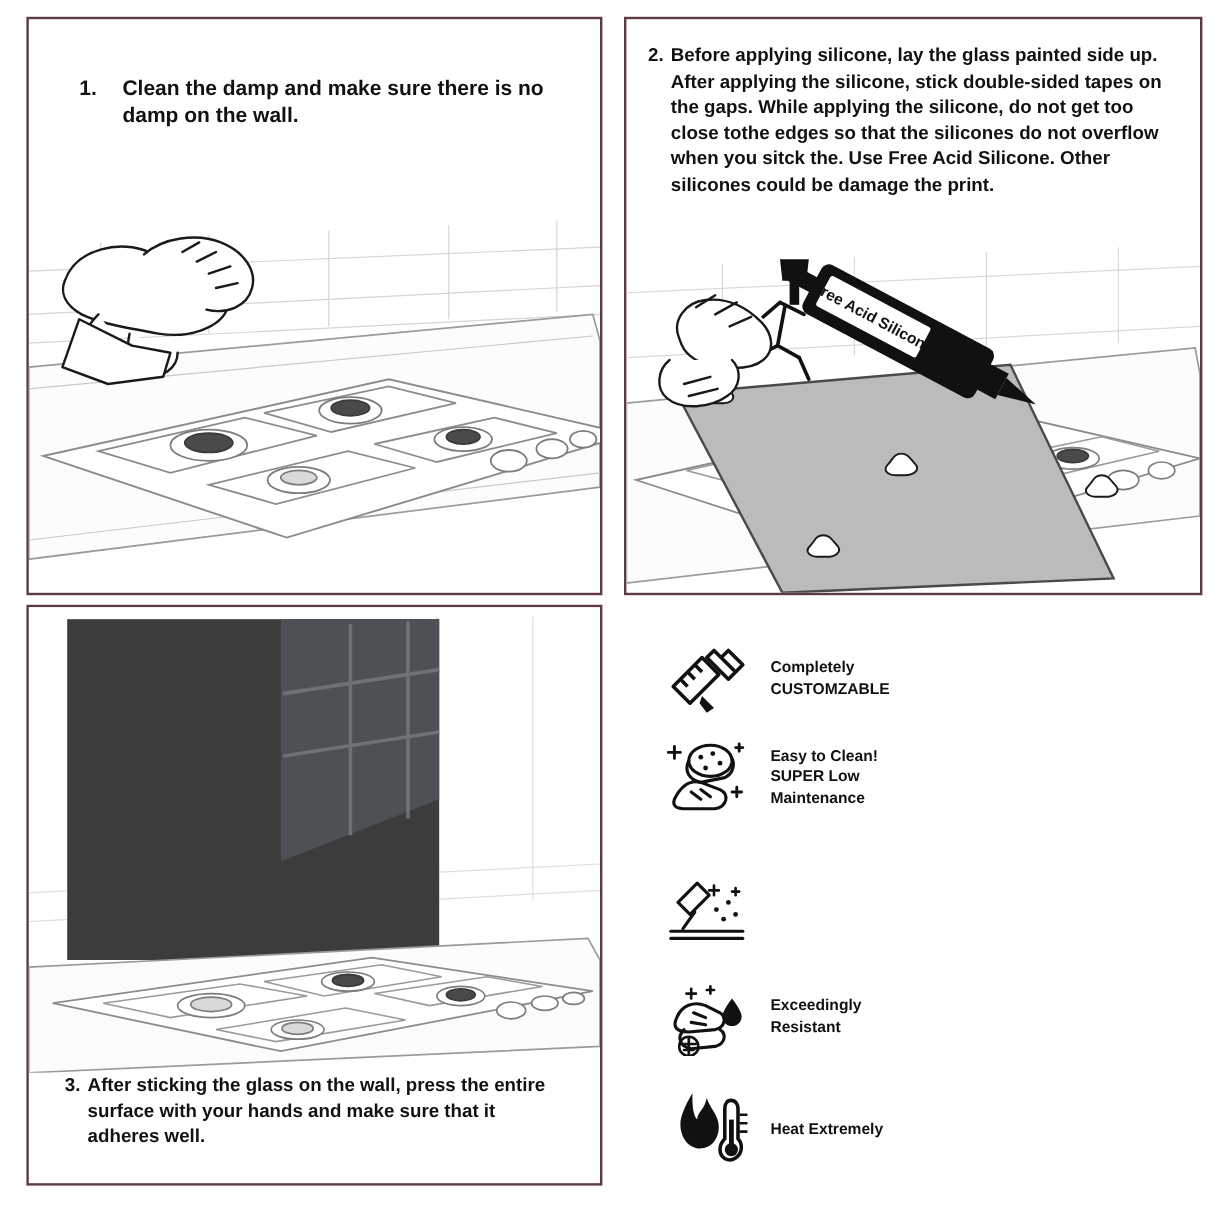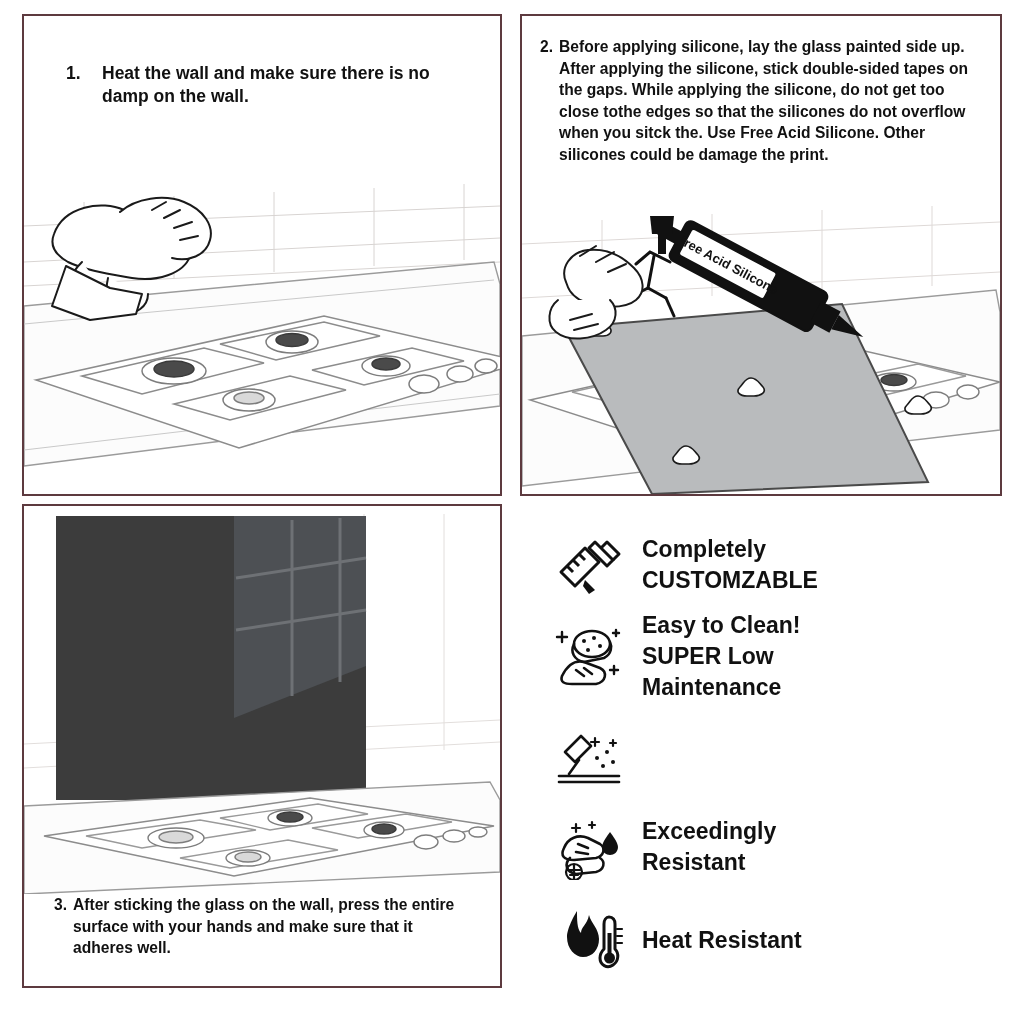--- a/index.html
+++ b/index.html
@@ -69,21 +69,21 @@
   .feature .f-icon {
     width: 82px;
     height: 74px;
     flex: 0 0 82px;
     display: flex;
     align-items: center;
     justify-content: center;
   }
   .feature .f-label {
     font-weight: bold;
-    font-size: 23px;
+    font-size: 13px;
     line-height: 1.35;
     color: #111111;
     white-space: pre-line;
     padding-left: 12px;
   }
   #feat-0 { left: 28px; top: 16px;  }
   #feat-1 { left: 28px; top: 98px;  }
   #feat-2 { left: 28px; top: 208px; }
   #feat-3 { left: 28px; top: 298px; }
   #feat-4 { left: 28px; top: 392px; }
@@ -92,21 +92,21 @@
 </style>
 </head>
 <body>
 
 <div id="page">
 
   <div class="panel" id="panel-1">
 
     <div class="step-text hang" id="p1-text">
       <span class="num">1.</span>
-      <span>Heat the wall and make sure there is no damp on the wall.</span>
+      <span>Clean the damp and make sure there is no damp on the wall.</span>
     </div>
 
     <div class="art" style="left:0; top:150px; width:476px; height:328px;">
       <svg width="476" height="328" viewBox="0 0 476 328">
 
         <g stroke="#d8d4d2" stroke-width="1" fill="none">
           <path d="M0 96 L476 72"></path>
           <path d="M0 120 L476 96"></path>
           <path d="M0 60 L476 40"></path>
           <path d="M60 36 L60 120"></path>
@@ -406,17 +406,17 @@
             <path d="M56 8 C60 8 62 11 62 15 L62 40 C66 44 66 52 60 56 C54 60 47 56 47 49
                      C47 45 49 42 51 40 L51 15 C51 11 53 8 56 8 Z"></path>
           </g>
           <circle cx="56.5" cy="49" r="5.5" fill="#111111"></circle>
           <rect x="54.5" y="24" width="4" height="22" fill="#111111"></rect>
           <g stroke="#111111" stroke-width="2.2" stroke-linecap="round">
             <path d="M64 20 L69 20 M64 27 L69 27 M64 34 L69 34"></path>
           </g>
         </svg>
       </div>
-      <div class="f-label">Heat Resistant</div>
+      <div class="f-label">Heat Extremely</div>
     </div>
 
   </div>
 </div>
 
 </body></html>

